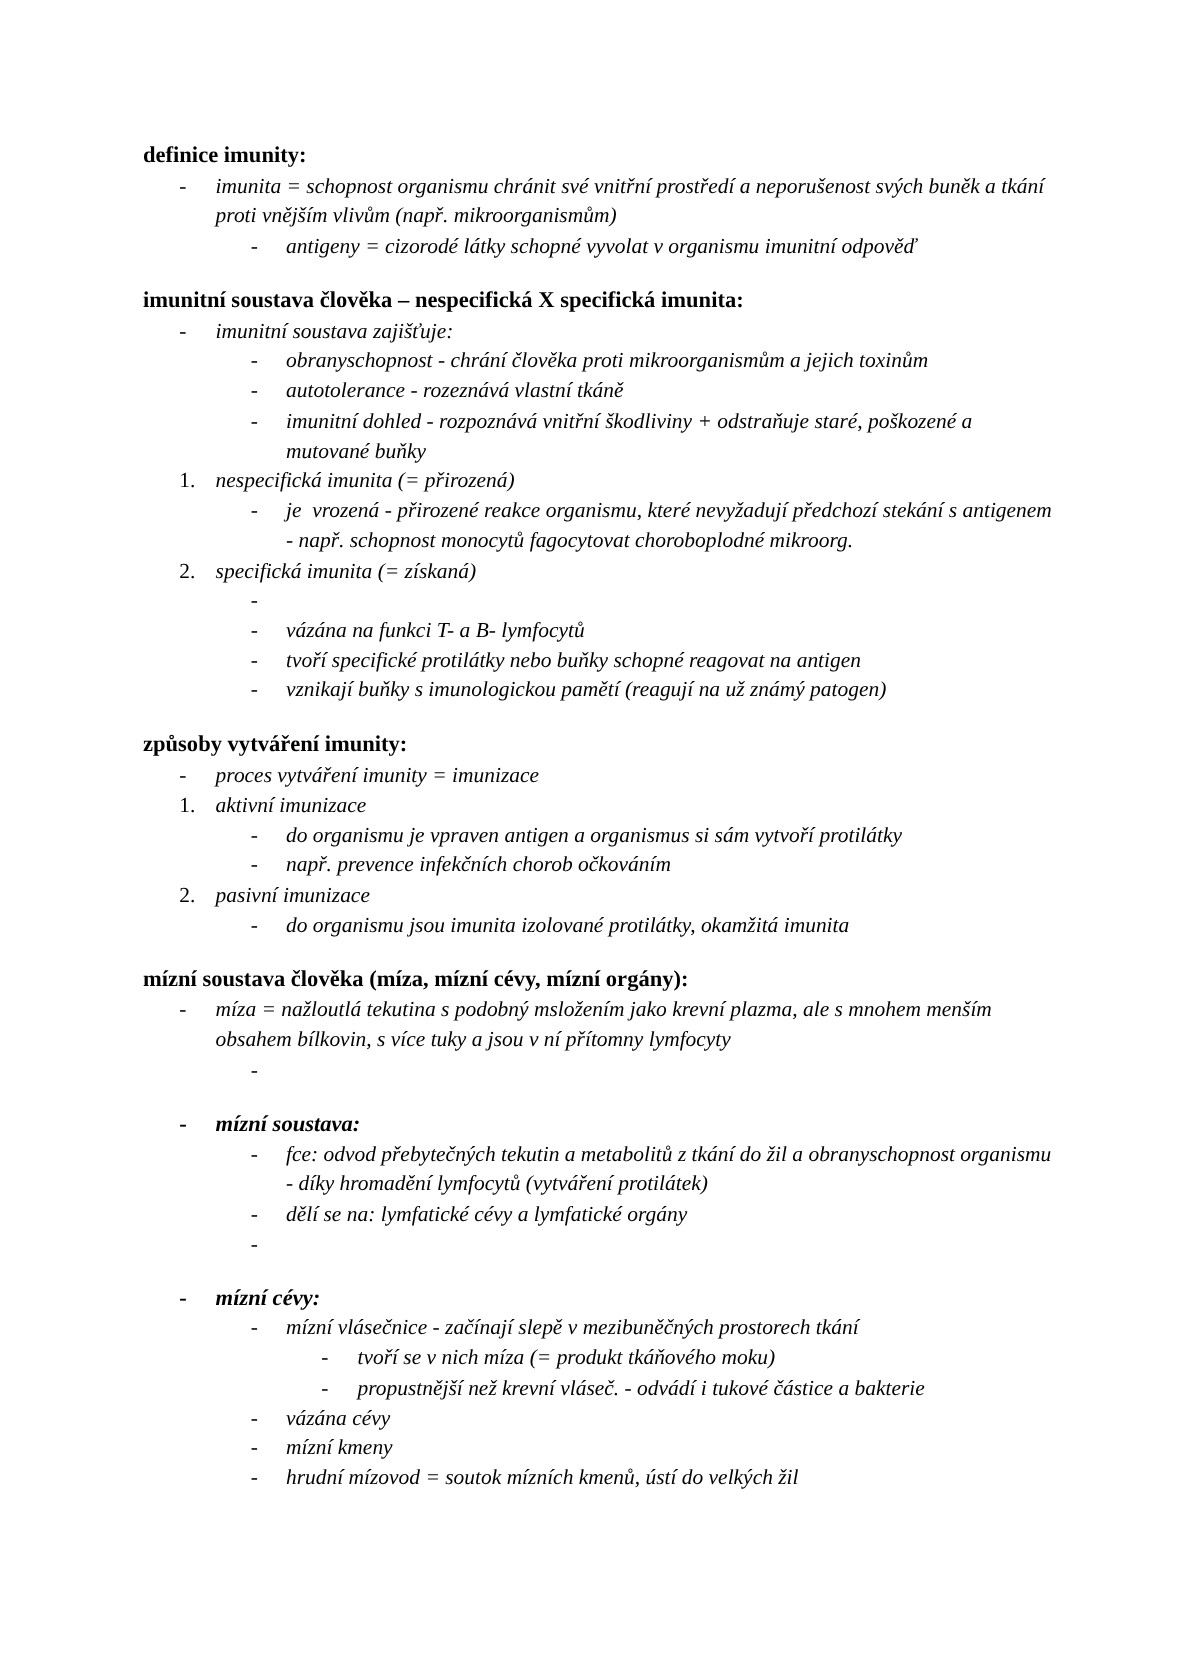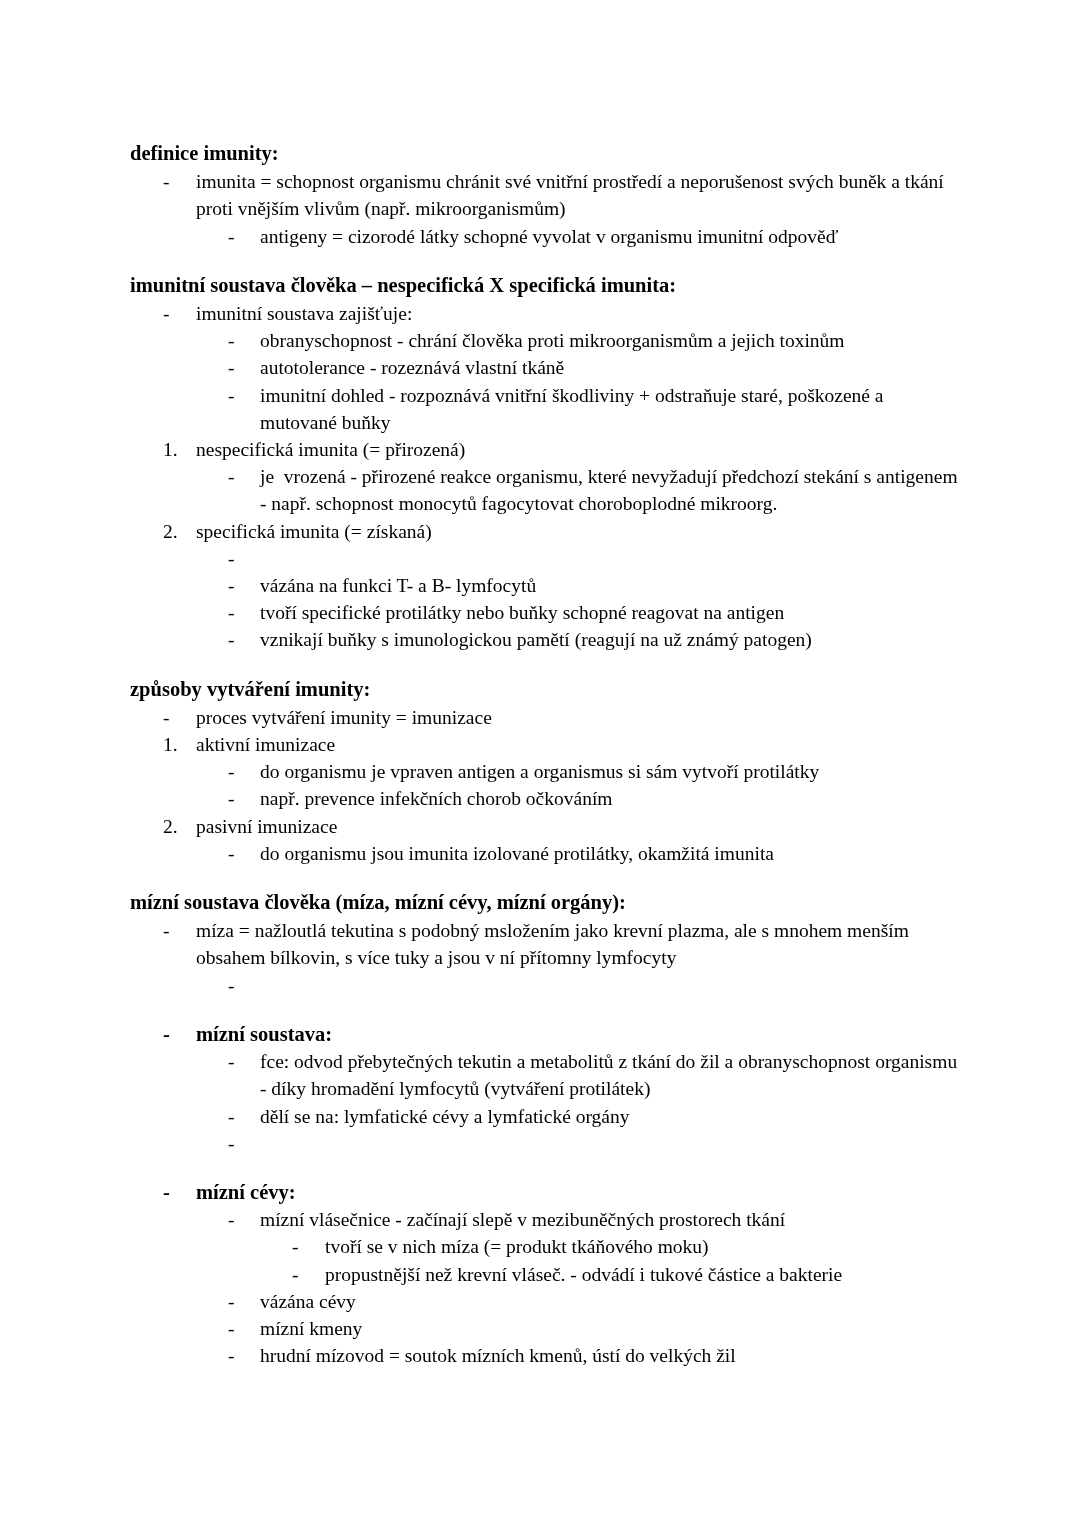--- a/index.html
+++ b/index.html
@@ -15,21 +15,21 @@
     box-sizing: border-box;
     overflow: hidden;
     font-family: "Liberation Serif", "DejaVu Serif", serif;
     color: #000000;
     font-size: 19.5px;
     line-height: 27.2px;
   }
   .content {
     position: absolute;
     left: 130px;
-    top: 140px;
+    top: 128px;
     width: 828px;
   }
   .section {
     margin: 0 0 22px 0;
   }
   .section-heading {
     font-weight: 700;
     font-size: 20.5px;
     line-height: 27.2px;
     margin: 0 0 1px 0;
@@ -38,20 +38,21 @@
     display: flex;
     align-items: flex-start;
   }
   .item .marker {
     flex: 0 0 auto;
     display: inline-block;
   }
   .item .text {
     flex: 1 1 auto;
     white-space: pre-wrap;
+    font-style: italic;
   }
   .item.lvl1 { padding-left: 33px; }
   .item.lvl1 .marker { width: 33px; }
   .item.lvl2 { padding-left: 98px; }
   .item.lvl2 .marker { width: 32px; }
   .item.lvl3 { padding-left: 162px; }
   .item.lvl3 .marker { width: 33px; }
   .item.bold { font-weight: 700; font-size: 20.5px; }
   .item.gap { margin-top: 22px; }
 </style>

